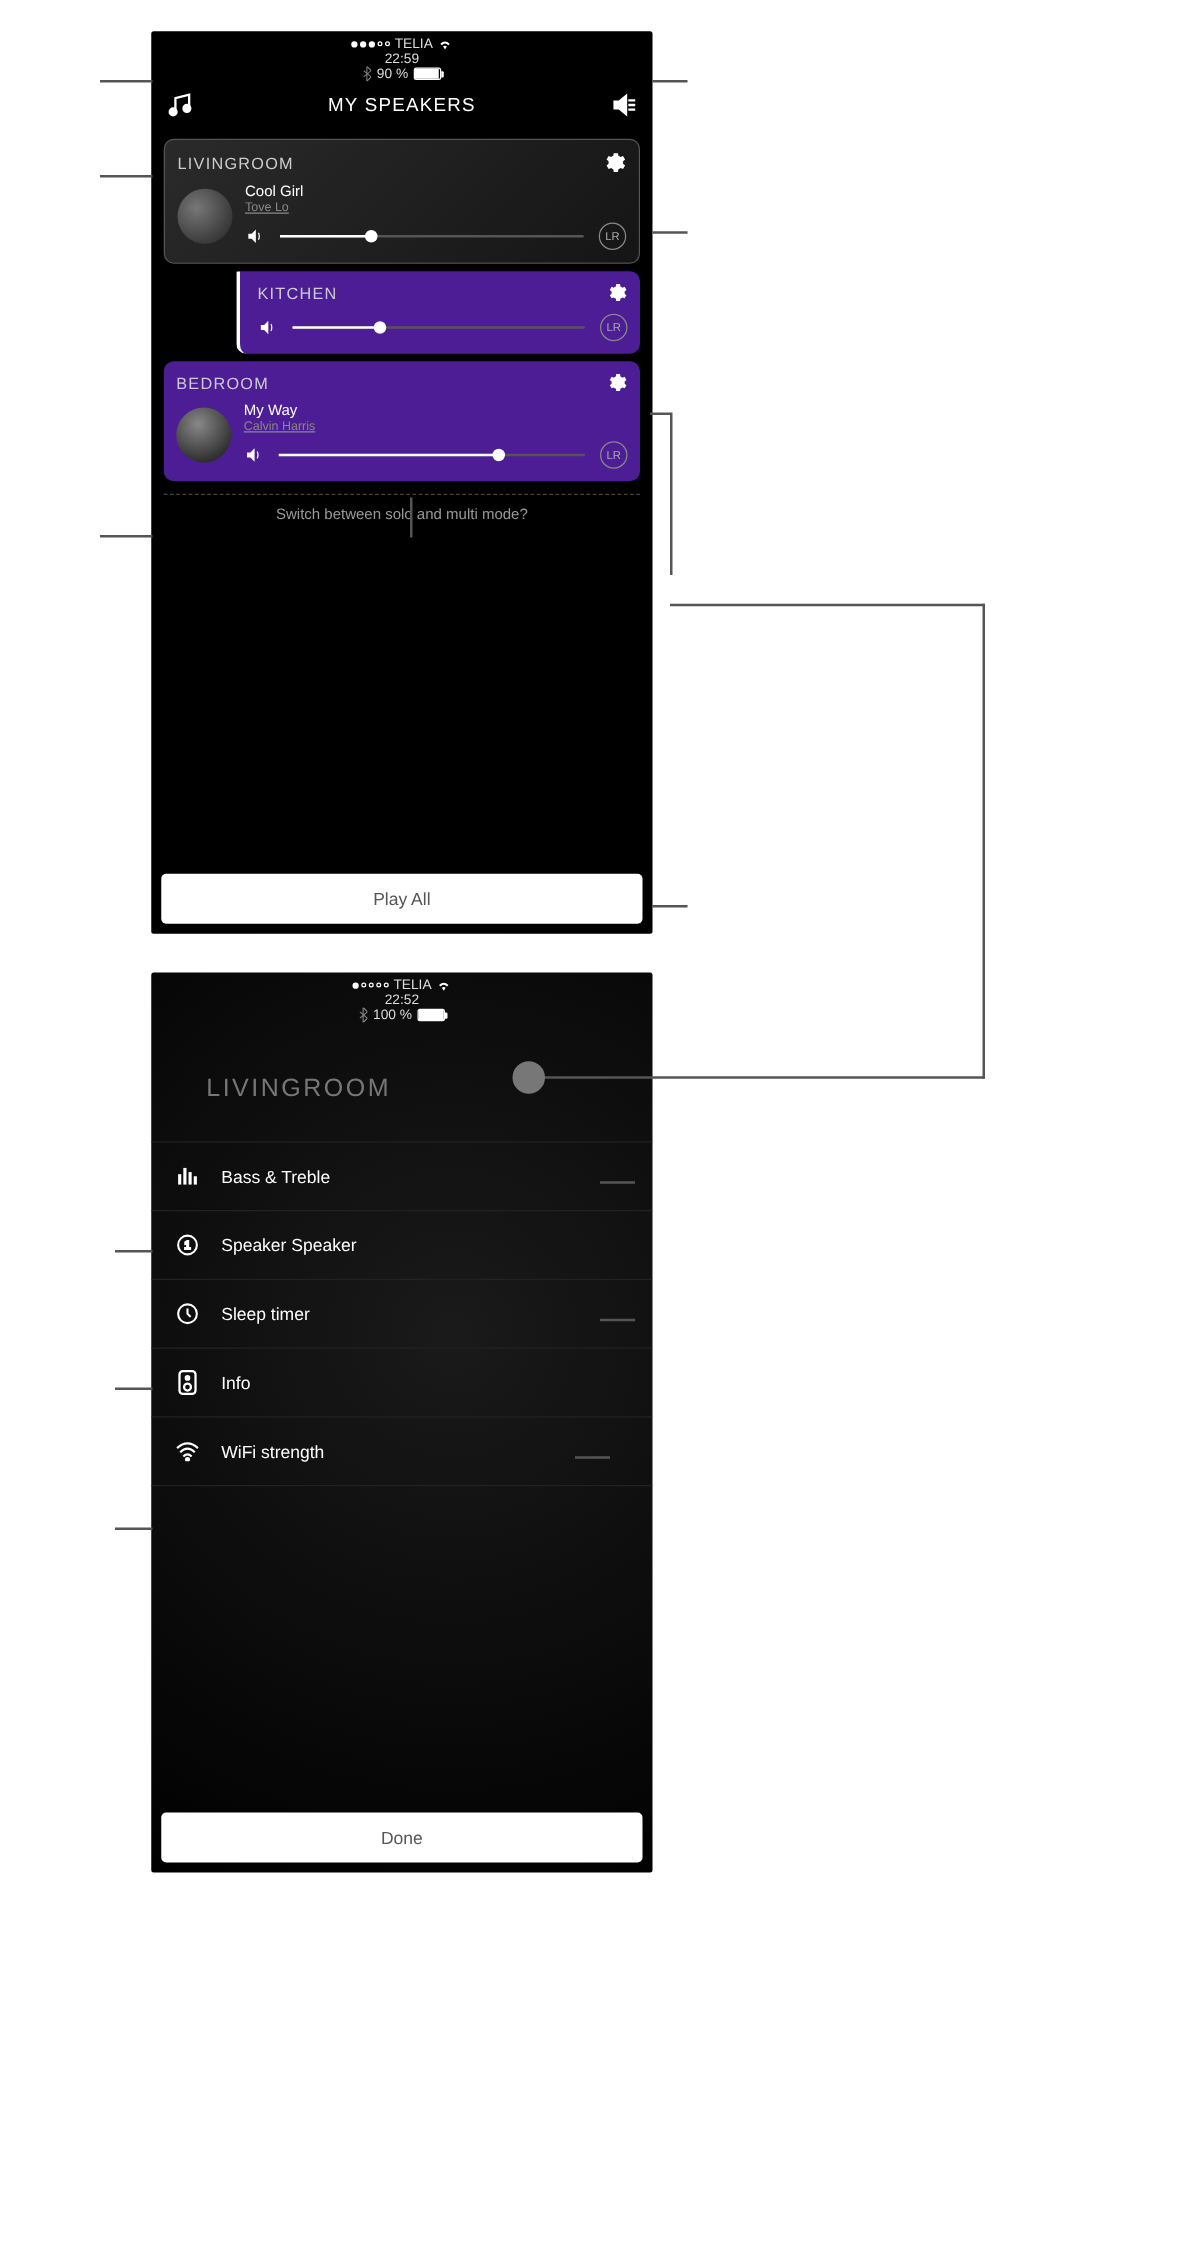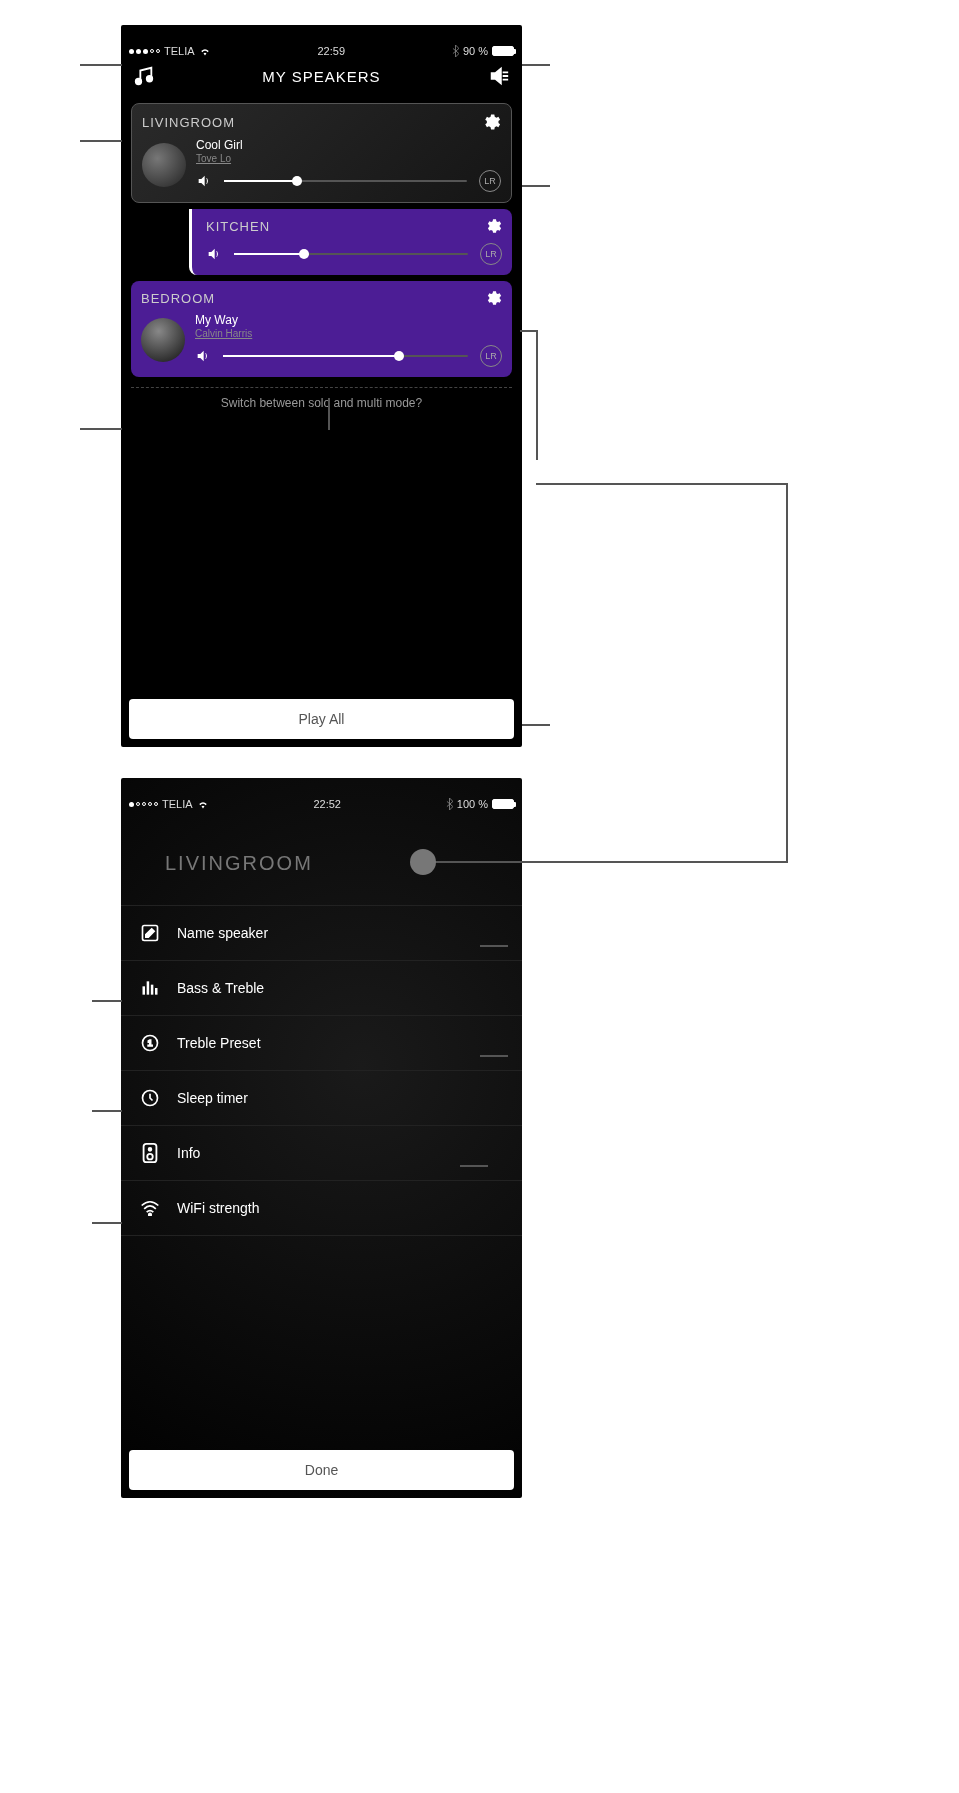--- a/index.html
+++ b/index.html
@@ -21,22 +21,23 @@
   }
   .phone1 { top: 25px; height: 722px; }
   .phone2 { top: 778px; height: 720px; }
 
   
   .status-bar {
     display: flex;
     align-items: center;
     justify-content: space-between;
     font-size: 11px;
-    padding: 20px 8px 2px 8px;
+    padding: 4px 8px 2px 8px;
     color: #ddd;
+    flex-direction: column;
   }
   .status-left, .status-right { display: flex; align-items: center; gap: 4px; }
   .sig-dots { display:flex; gap:2px; }
   .sig-dots span { width:5px; height:5px; border-radius:50%; background:#fff; }
   .sig-dots span.empty { background:transparent; border:1px solid #fff; width:4px; height:4px; }
   .batt { width:22px; height:10px; border:1px solid #fff; border-radius:2px; position:relative; }
   .batt::after { content:""; position:absolute; right:-3px; top:2px; width:2px; height:5px; background:#fff; border-radius:0 1px 1px 0;}
   .batt-fill { background:#fff; height:100%; }
 
   
@@ -301,46 +302,37 @@
           <div class="batt-fill" style="width:100%"></div>
         </div>
     </div>
   </div>
 
   <div class="settings-title">LIVINGROOM</div>
 
   <div class="settings-list">
     <div class="settings-row">
       <span class="settings-icon">
-        <svg width="20" height="20" viewBox="0 0 24 24" fill="none" stroke="#fff" stroke-width="2">
-            <rect x="3" y="3" width="18" height="18" rx="2"></rect>
-            <path d="M14 7l3 3-7 7H7v-3z" fill="#fff"></path>
-          </svg>
-      </span>
-      <span>Name speaker</span>
-    </div>
-    <div class="settings-row">
-      <span class="settings-icon">
         <svg width="20" height="20" viewBox="0 0 24 24" fill="#fff">
             <rect x="3" y="10" width="3" height="10"></rect>
             <rect x="8" y="4" width="3" height="16"></rect>
             <rect x="13" y="8" width="3" height="12"></rect>
             <rect x="18" y="12" width="3" height="8"></rect>
           </svg>
       </span>
       <span>Bass &amp; Treble</span>
     </div>
     <div class="settings-row">
       <span class="settings-icon">
         <svg width="20" height="20" viewBox="0 0 24 24" fill="none" stroke="#fff" stroke-width="2">
             <circle cx="12" cy="12" r="9"></circle>
             <text x="12" y="16" text-anchor="middle" font-size="11" fill="#fff" font-family="Arial">1</text>
           </svg>
       </span>
-      <span>Treble Preset</span>
+      <span>Speaker Speaker</span>
     </div>
     <div class="settings-row">
       <span class="settings-icon">
         <svg width="20" height="20" viewBox="0 0 24 24" fill="none" stroke="#fff" stroke-width="2">
             <circle cx="12" cy="12" r="9"></circle>
             <path d="M12 7v5l3 3"></path>
           </svg>
       </span>
       <span>Sleep timer</span>
     </div>

